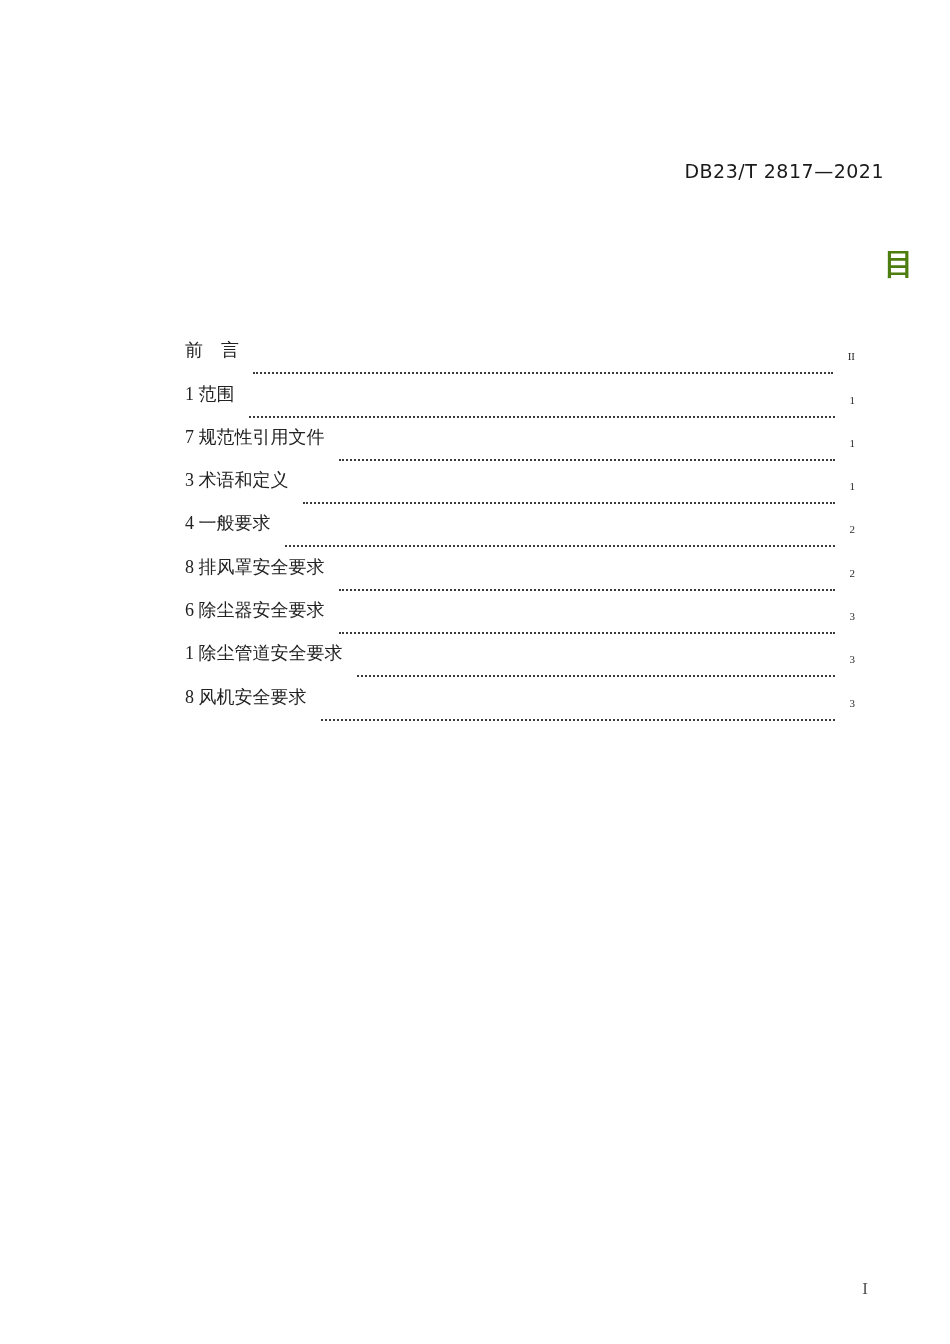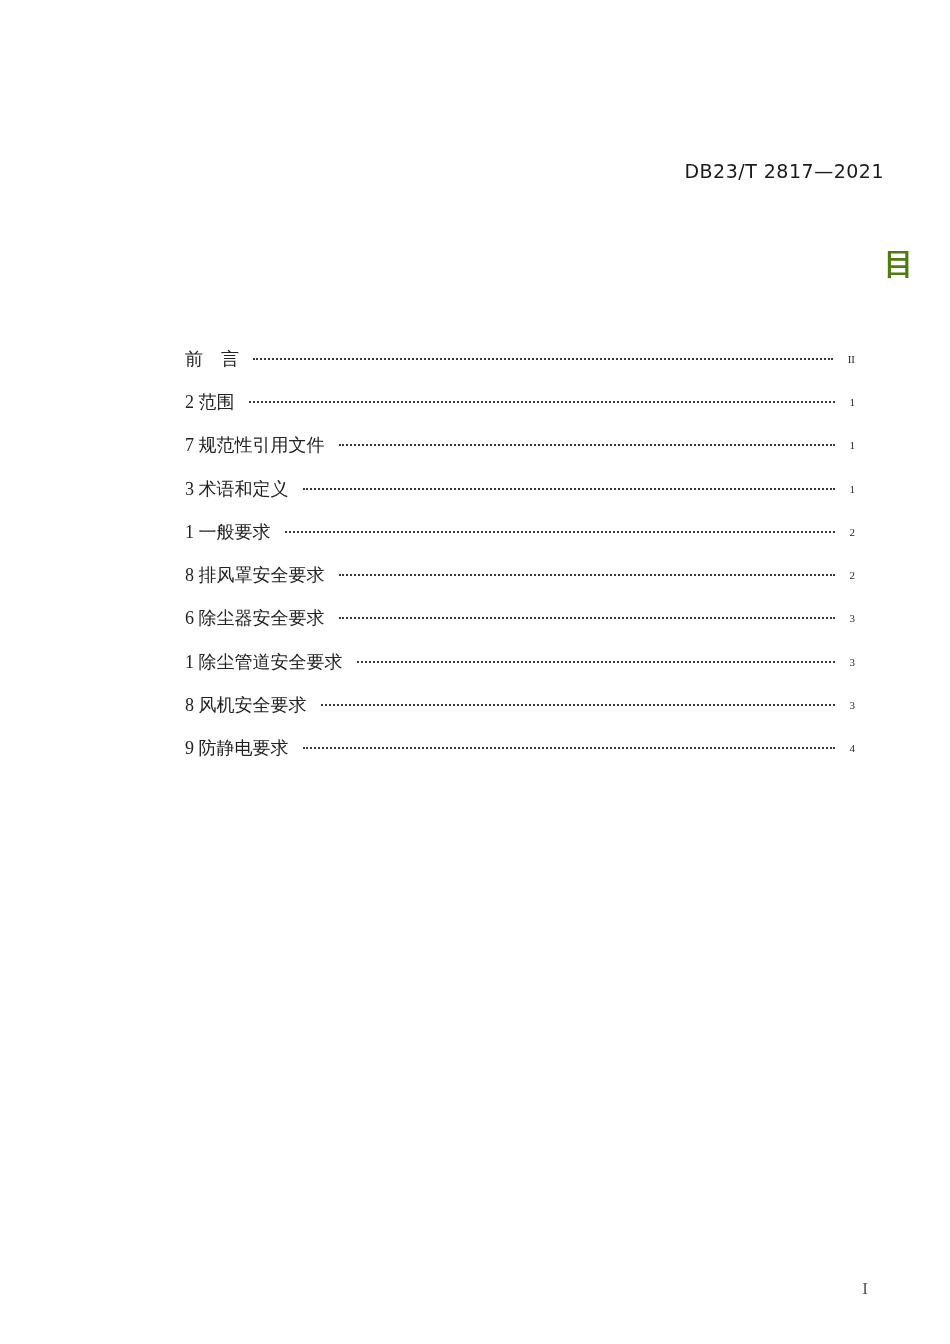--- a/index.html
+++ b/index.html
@@ -48,21 +48,21 @@
   
   .toc {
     position: absolute;
     top: 283px;
     left: 113px;
     right: 95px;
   }
 
   .toc-row {
     display: flex;
-    align-items: center;
+    align-items: flex-end;
     height: 31.3px;
     font-size: 18px;
     color: #222222;
   }
 
   .toc-label {
     white-space: pre;
     flex: 0 0 auto;
   }
 
@@ -100,39 +100,39 @@
 
   <div class="toc">
 
     <div class="toc-row">
       <span class="toc-label">前　言</span>
       <span class="toc-leader"></span>
       <span class="toc-page">II</span>
     </div>
 
     <div class="toc-row">
-      <span class="toc-label">2 范围</span>
+      <span class="toc-label">1 范围</span>
       <span class="toc-leader"></span>
       <span class="toc-page">1</span>
     </div>
 
     <div class="toc-row">
       <span class="toc-label">7 规范性引用文件</span>
       <span class="toc-leader"></span>
       <span class="toc-page">1</span>
     </div>
 
     <div class="toc-row">
       <span class="toc-label">3 术语和定义</span>
       <span class="toc-leader"></span>
       <span class="toc-page">1</span>
     </div>
 
     <div class="toc-row">
-      <span class="toc-label">1 一般要求</span>
+      <span class="toc-label">4 一般要求</span>
       <span class="toc-leader"></span>
       <span class="toc-page">2</span>
     </div>
 
     <div class="toc-row">
       <span class="toc-label">8 排风罩安全要求</span>
       <span class="toc-leader"></span>
       <span class="toc-page">2</span>
     </div>
 
@@ -147,24 +147,19 @@
       <span class="toc-leader"></span>
       <span class="toc-page">3</span>
     </div>
 
     <div class="toc-row">
       <span class="toc-label">8 风机安全要求</span>
       <span class="toc-leader"></span>
       <span class="toc-page">3</span>
     </div>
 
-    <div class="toc-row">
-      <span class="toc-label">9 防静电要求</span>
-      <span class="toc-leader"></span>
-      <span class="toc-page">4</span>
-    </div>
 
 
   </div>
 
   <div class="footer-page">I</div>
 
 </div>
 
 </body></html>

